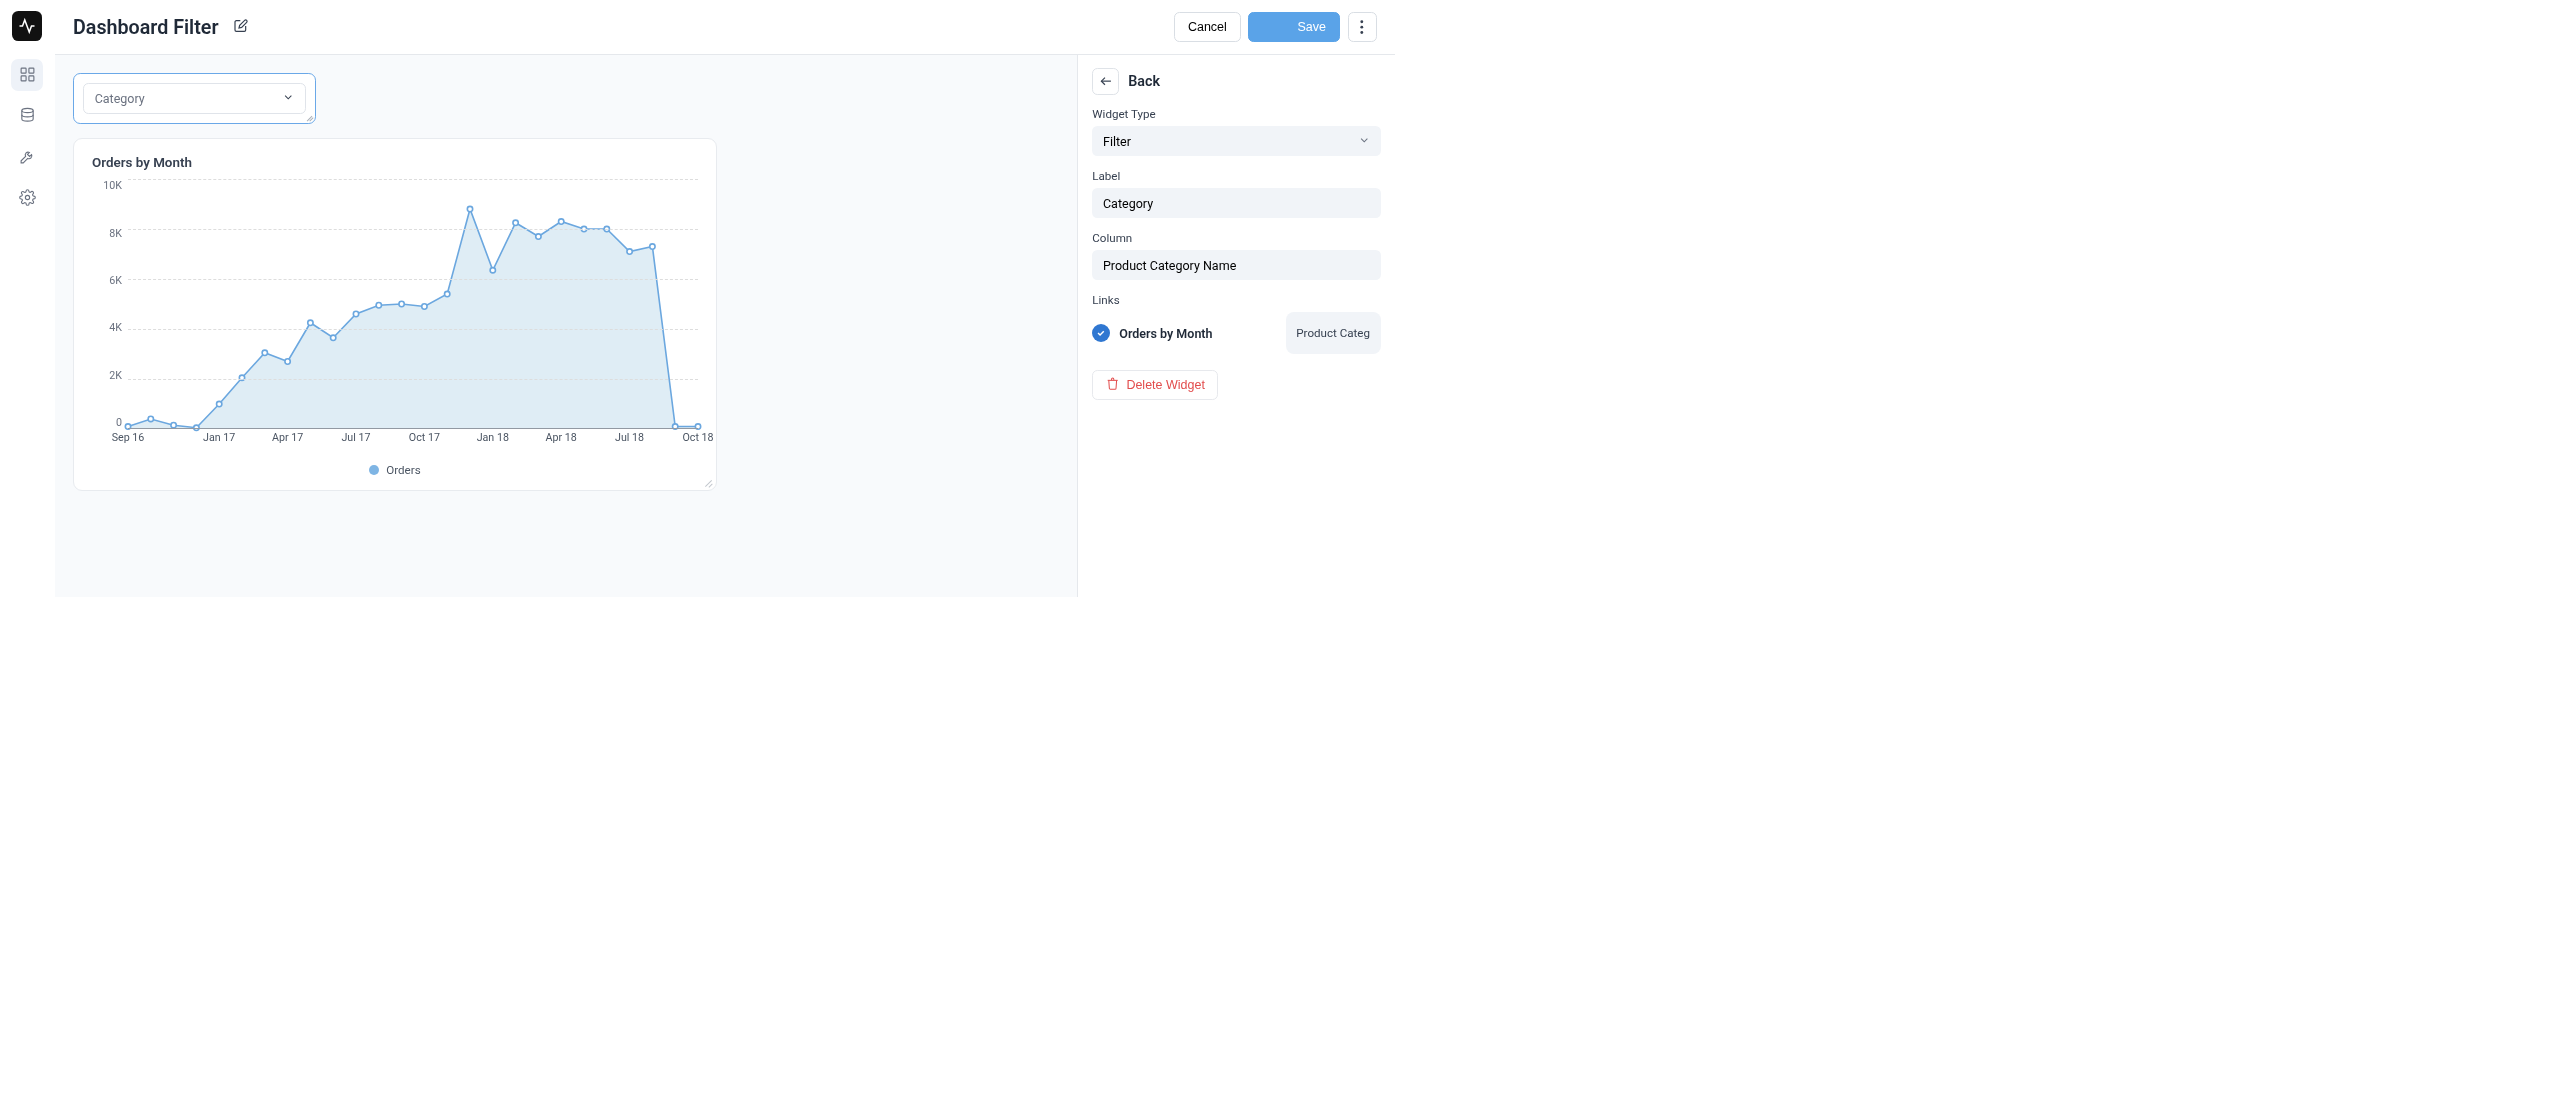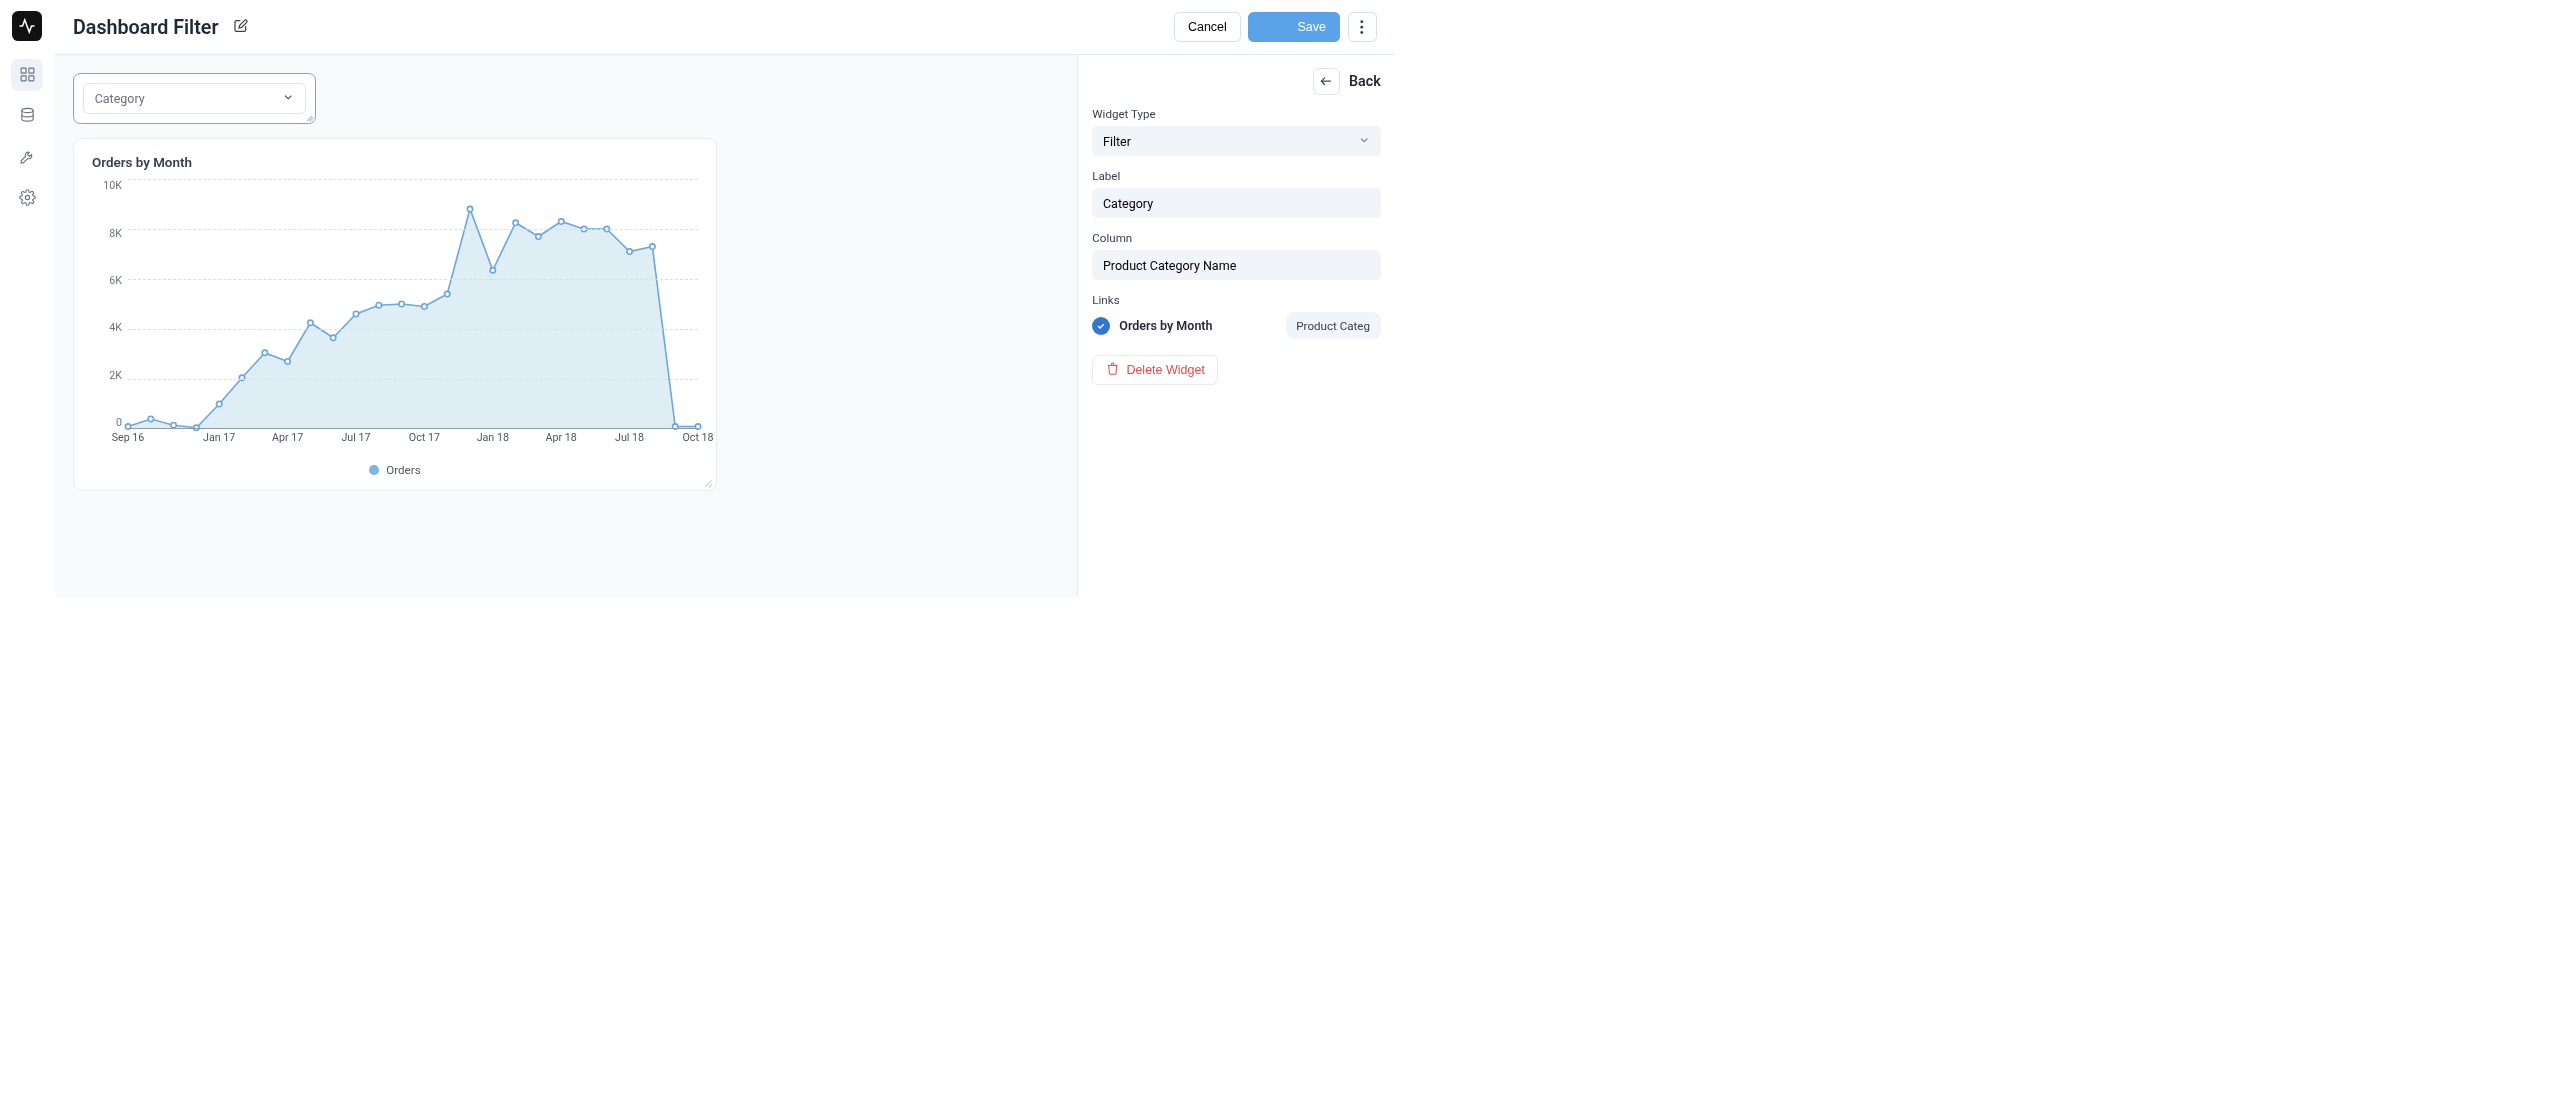--- a/index.html
+++ b/index.html
@@ -46,30 +46,30 @@
 .x-axis { position: absolute; left: 36px; right: 0; bottom: 0; height: 16px; }
 .x-tick { position: absolute; font-size: 10.7px; color: #4b5563; transform: translateX(-50%); white-space: nowrap; }
 .legend { display: flex; justify-content: center; align-items: center; gap: 7.2px; margin-top: 16px; font-size: 11.6px; color: #4b5563; }
 .legend-dot { width: 9.8px; height: 9.8px; border-radius: 50%; background: #7fb5e4; display: inline-block; }
 .resize-handle-lg { position: absolute; right: 2.7px; bottom: 2.7px; width: 10.7px; height: 10.7px; }
 .resize-handle-lg::before, .resize-handle-lg::after { content: ''; position: absolute; background: #c2c7cd; height: 0.9px; }
 .resize-handle-lg::before { width: 9px; right: 0; bottom: 3.6px; transform: rotate(-45deg); }
 .resize-handle-lg::after { width: 5.4px; right: 0; bottom: 0.9px; transform: rotate(-45deg); }
 
 .inspector { width: 318px; border-left: 0.9px solid #e5e8ec; padding: 12.5px 14.3px; overflow: hidden; }
-.back-row { display: flex; align-items: center; gap: 9px; margin-bottom: 12.5px; justify-content: flex-end; }
+.back-row { display: flex; align-items: center; gap: 9px; margin-bottom: 12.5px; }
 .back-btn { width: 27px; height: 27px; border: 0.9px solid #dfe3e8; border-radius: 5.4px; display: flex; align-items: center; justify-content: center; cursor: pointer; }
 .back-label { font-size: 14.3px; font-weight: 600; }
 .field-label { font-size: 11.6px; color: #374151; margin-bottom: 5.4px; margin-top: 3.6px; }
 .field-input { width: 100%; height: 30px; background: #f1f4f8; border: none; border-radius: 5.4px; padding: 0 10.7px; font-size: 12.5px; color: #000000; display: flex; align-items: center; justify-content: space-between; margin-bottom: 12.5px; }
 .field-input.select { cursor: pointer; }
 .links-row { display: flex; align-items: center; gap: 9px; margin-top: 5.4px; margin-bottom: 16px; }
 .check { width: 18px; height: 18px; border-radius: 50%; background: #2f77d1; display: flex; align-items: center; justify-content: center; flex-shrink: 0; }
 .link-name { font-size: 12.5px; font-weight: 600; flex: 1; }
-.link-pill { background: #f1f4f8; border-radius: 8px; height: 27px; padding: 0 10.7px; display: flex; align-items: center; font-size: 11.6px; color: #374151; max-width: 98px; overflow: hidden; white-space: nowrap; }
+.link-pill { background: #f1f4f8; border-radius: 8px; height: 42px; padding: 0 10.7px; display: flex; align-items: center; font-size: 11.6px; color: #374151; max-width: 98px; overflow: hidden; white-space: nowrap; }
 .delete-btn { height: 30px; border: 0.9px solid #e7e9ed; border-radius: 5.4px; background: #fff; display: inline-flex; align-items: center; gap: 7.2px; padding: 0 12.5px; color: #e24c4c; font-size: 12.5px; cursor: pointer; }
 
 svg.chart-svg { position: absolute; left: 0; top: 0; width: 100%; height: 100%; overflow: visible; }
 .area-path { fill: #d7e8f3; fill-opacity: 0.8; }
 .line-path { fill: none; stroke: #6ba7df; stroke-width: 1.8; }
 .pt { fill: #fff; stroke: #6ba7df; stroke-width: 1.8; }
 </style>
 </head>
 <body>
 

